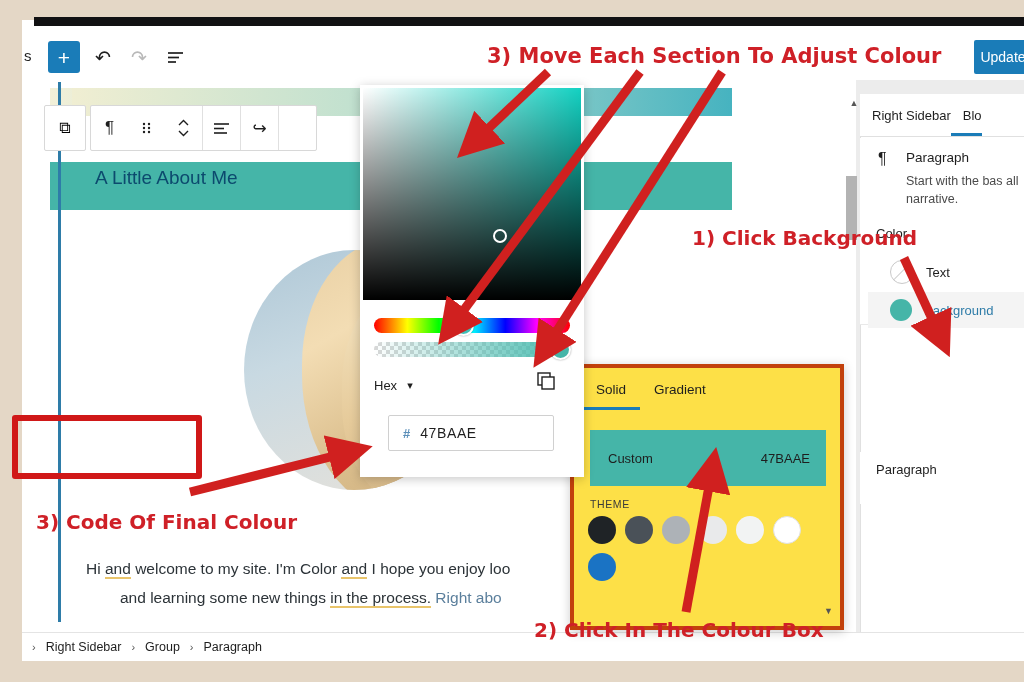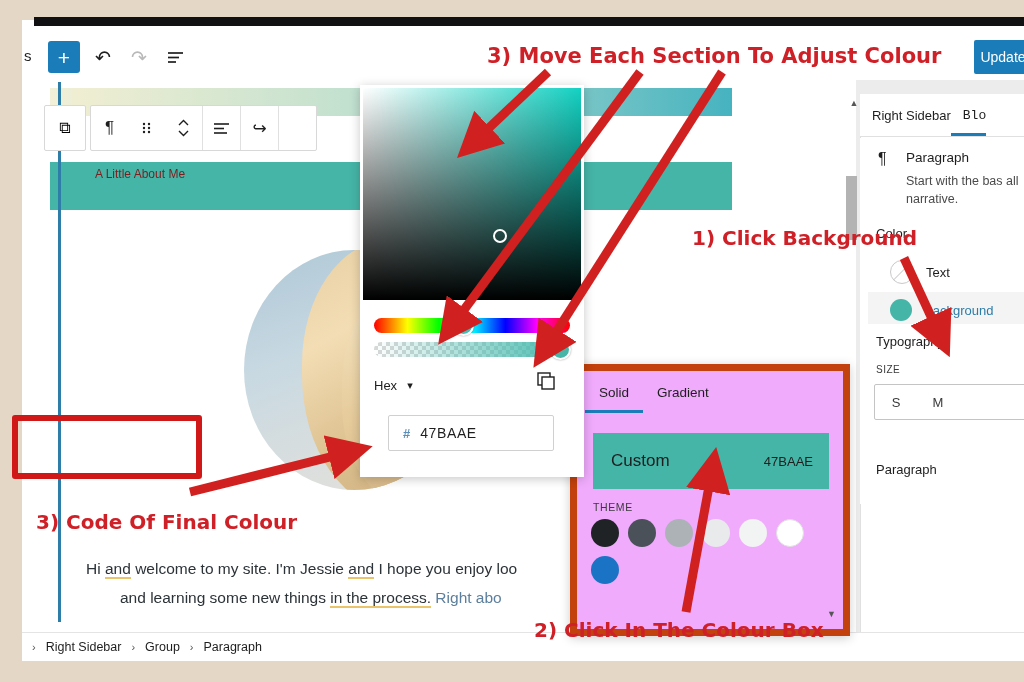--- a/index.html
+++ b/index.html
@@ -57,21 +57,21 @@
   }
   
   .hero-bar-a{
     position:absolute;left:72px;top:88px;width:660px;height:28px;
     background:linear-gradient(90deg,#f0eed2 0%,#bfe0cf 45%,#46b3c0 100%);
   }
   .hero-bar-b{
     position:absolute;left:50px;top:162px;width:682px;height:48px;background:#45b5a8;
   }
   .hero-bar-title{
-    position:absolute;left:95px;top:167px;font-size:12px;color:#7f1d1d;
+    position:absolute;left:95px;top:167px;font-size:19px;color:#0c4a6e;
   }
   
   .teal-strip{
     position:absolute;left:50px;top:88px;width:282px;height:28px;
     background:linear-gradient(90deg,#f2f0d8 0%,#c9e3d4 60%,#7fcfc8 100%);
   }
 
   
   .block-toolbar{
     position:absolute;left:44px;top:105px;height:44px;display:flex;align-items:stretch;
@@ -131,21 +131,21 @@
   }
   .sb-panel{
     position:absolute;left:4px;top:14px;width:164px;height:538px;background:#fff;
     border-left:1px solid #e0e0e0;
   }
   .sb-tabs{
     position:absolute;left:4px;top:14px;width:164px;height:42px;background:#fff;
     border-bottom:1px solid #e0e0e0;display:flex;align-items:center;
   }
   .sb-tab{font-size:13px;color:#1e1e1e;padding:0 0 0 12px;white-space:nowrap;height:42px;display:flex;align-items:center;}
-  .sb-tab.active{box-shadow:inset 0 -3px 0 #1a7cb8;font-family:Liberation Mono, monospace;}
+  .sb-tab.active{box-shadow:inset 0 -3px 0 #1a7cb8;}
   .sb-scroll-up{
     position:absolute;left:-10px;top:16px;width:16px;height:14px;display:flex;
     align-items:center;justify-content:center;font-size:9px;color:#555;
   }
   .sb-scrollbar-track{position:absolute;left:846px;top:176px;width:11px;height:64px;background:#b3b3b3;}
 
   .sb-section{position:absolute;left:4px;width:164px;background:#fff;}
   .sb-block-head{top:58px;height:78px;border-bottom:1px solid #e9e9e9;}
   .sb-pilcrow{position:absolute;left:18px;top:12px;font-size:16px;color:#1e1e1e;}
   .sb-block-title{position:absolute;left:46px;top:12px;font-size:13.5px;color:#1e1e1e;}
@@ -224,32 +224,32 @@
   }
   .hex-hash{margin-left:14px;color:#5b8fb9;font-size:13px;font-weight:bold;}
   .hex-val{margin-left:10px;font-size:14px;color:#1e1e1e;letter-spacing:.6px;}
   .hex-highlight{
     position:absolute;left:12px;top:415px;width:190px;height:64px;border:6px solid #d01818;
     border-radius:3px;z-index:12;box-sizing:border-box;
   }
 
   
   .solid-pop{
-    position:absolute;left:570px;top:364px;width:266px;height:258px;background:#f0abfc;
-    box-shadow:0 2px 10px rgba(0,0,0,.2);z-index:9;border:7px solid #c2410c;
+    position:absolute;left:570px;top:364px;width:266px;height:258px;background:#fde047;
+    box-shadow:0 2px 10px rgba(0,0,0,.2);z-index:9;border:4px solid #c2410c;
   }
   .sp-tabs{position:absolute;left:0;top:0;width:266px;height:42px;display:flex;align-items:center;}
   .sp-tab{font-size:13.5px;color:#1e1e1e;height:42px;display:flex;align-items:center;padding:0 14px;}
   .sp-tab:first-child{margin-left:8px;}
   .sp-tab.active{box-shadow:inset 0 -3px 0 #1a7cb8;}
   .sp-custom{
     position:absolute;left:16px;top:62px;width:236px;height:56px;background:#45b5a8;
     display:flex;align-items:center;
   }
-  .sp-custom-name{margin-left:18px;font-size:17px;color:#1e1e1e;}
+  .sp-custom-name{margin-left:18px;font-size:13px;color:#1e1e1e;}
   .sp-custom-hex{margin-left:auto;margin-right:16px;font-size:13px;color:#1e1e1e;}
   .sp-theme-cap{position:absolute;left:16px;top:130px;font-size:10.5px;letter-spacing:.6px;color:#3a3a3a;}
   .sp-swatches{position:absolute;left:14px;top:148px;width:244px;display:flex;flex-wrap:wrap;gap:9px;}
   .sp-sw{width:28px;height:28px;border-radius:50%;}
   .sp-scroll-dn{position:absolute;left:250px;top:238px;font-size:9px;color:#555;}
 
   
   .breadcrumb{
     position:absolute;left:22px;top:632px;width:1002px;height:28px;background:#fff;
     border-top:1px solid #e4e4e4;display:flex;align-items:center;
@@ -340,21 +340,21 @@
 <div class="avatar">
   <div class="sky"></div>
   <div class="hair"></div>
   <div class="cheek"></div>
   <div class="hair2"></div>
   <div class="glasses"></div>
   <div class="eye"></div>
 </div>
 
 <div class="para">
-  <span>Hi </span><span class="u-word">and</span><span> welcome to my site. I'm Jessie </span><span class="u-word">and</span><span> I hope you enjoy loo</span><br>
+  <span>Hi </span><span class="u-word">and</span><span> welcome to my site. I'm Color </span><span class="u-word">and</span><span> I hope you enjoy loo</span><br>
   <span style="display:inline-block;width:34px"></span><span>and learning some new things </span><span class="u-word">in the process.</span><span class="link"> Right abo</span>
 </div>
 
 <div class="sidebar">
   <div class="sb-panel"></div>
 
   <div class="sb-scroll-up">▲</div>
 
   <div class="sb-tabs">
     <div class="sb-tab">Right Sidebar</div>
@@ -372,28 +372,20 @@
     <div class="sb-color-row r1">
       <span class="swatch none"></span>
       <span class="swatch-label">Text</span>
     </div>
     <div class="sb-color-row r2">
       <span class="swatch" style="background:#45b5a8"></span>
       <span class="swatch-label sel">Background</span>
     </div>
   </div>
 
-  <div class="sb-section sb-typo-sec">
-    <div class="sb-label">Typography</div>
-    <div class="sb-size-cap">SIZE</div>
-    <div class="sb-size-box">
-      <span class="sb-size-opt">S</span>
-      <span class="sb-size-opt">M</span>
-    </div>
-  </div>
 
   <div class="sb-section sb-adv-sec">
     <div class="sb-label">Paragraph</div>
   </div>
 </div>
 <div class="sb-scrollbar-track"></div>
 
 <div class="picker">
   <div class="picker-sat">
     <div class="picker-handle"></div>

